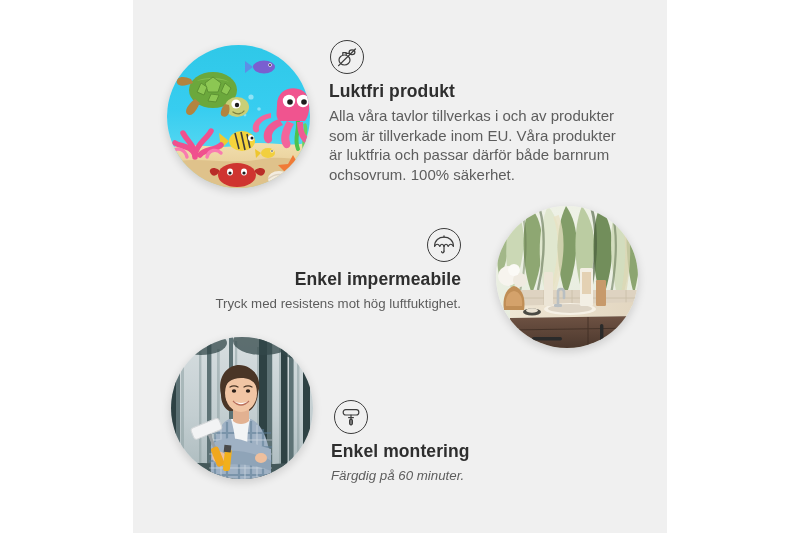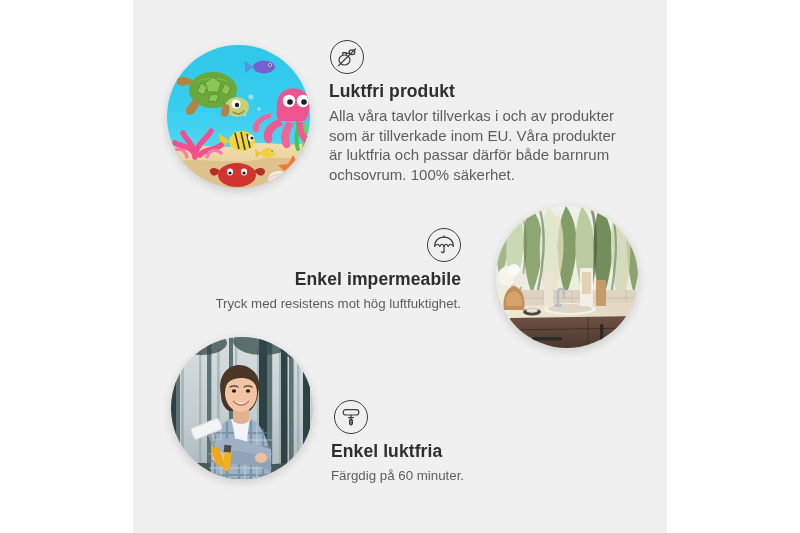--- a/index.html
+++ b/index.html
@@ -98,21 +98,21 @@
   #feature-waterproof .feat-body { font-size: 13.3px; text-align: right; }
 
   
   #feature-mounting {
     left: 198px;
     top: 400px;
     width: 280px;
     text-align: left;
   }
   #feature-mounting .icon-wrap { margin-left: 3px; }
-  #feature-mounting .feat-body { font-size: 13.3px; }
+  #feature-mounting .feat-body { font-size: 13.3px; font-style: italic; }
 </style>
 </head>
 <body>
 
 <div id="stage">
 
   <div id="panel">
 
     <div class="photo" id="photo-ocean">
       <svg viewBox="0 0 143 143" preserveAspectRatio="xMidYMid slice" aria-hidden="true">
@@ -468,18 +468,18 @@
             <rect x="4.2" y="4.6" width="15.6" height="5.4" rx="2.5"></rect>
 
             <path d="M12 10 L12 12.6"></path>
             <path d="M9.6 12.6 L14.4 12.6"></path>
 
             <path d="M12 12.6 L12 19.6"></path>
             <rect x="10.6" y="14.4" width="2.8" height="5.4" rx="1.2"></rect>
           </svg>
         </div>
       </div>
-      <div class="feat-title">Enkel luktfria</div>
+      <div class="feat-title">Enkel montering</div>
       <div class="feat-body">Färgdig på 60 minuter.</div>
     </div>
 
   </div>
 </div>
 
 </body></html>

